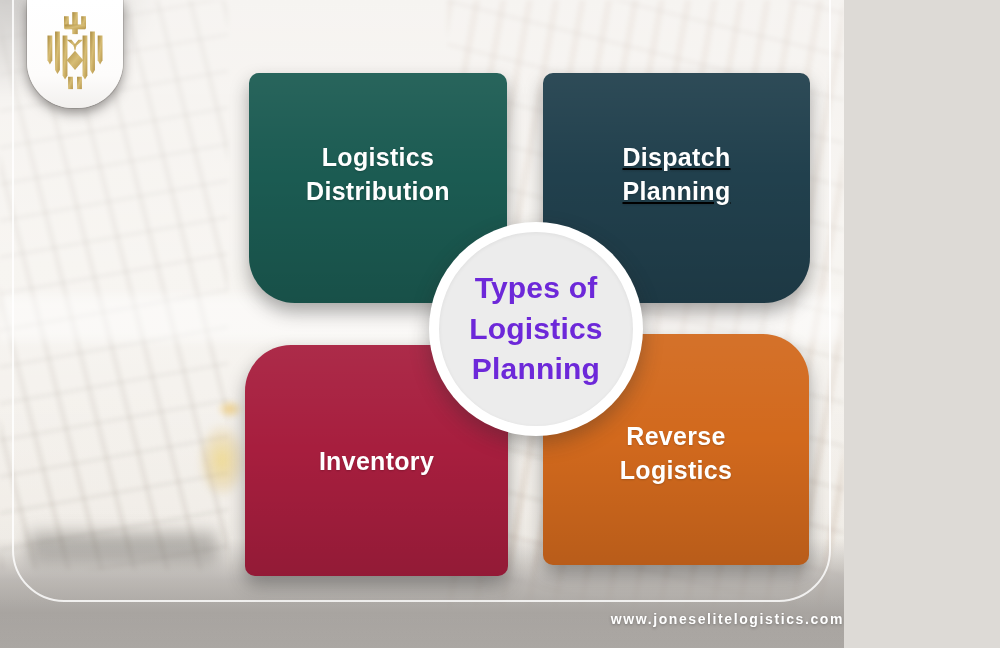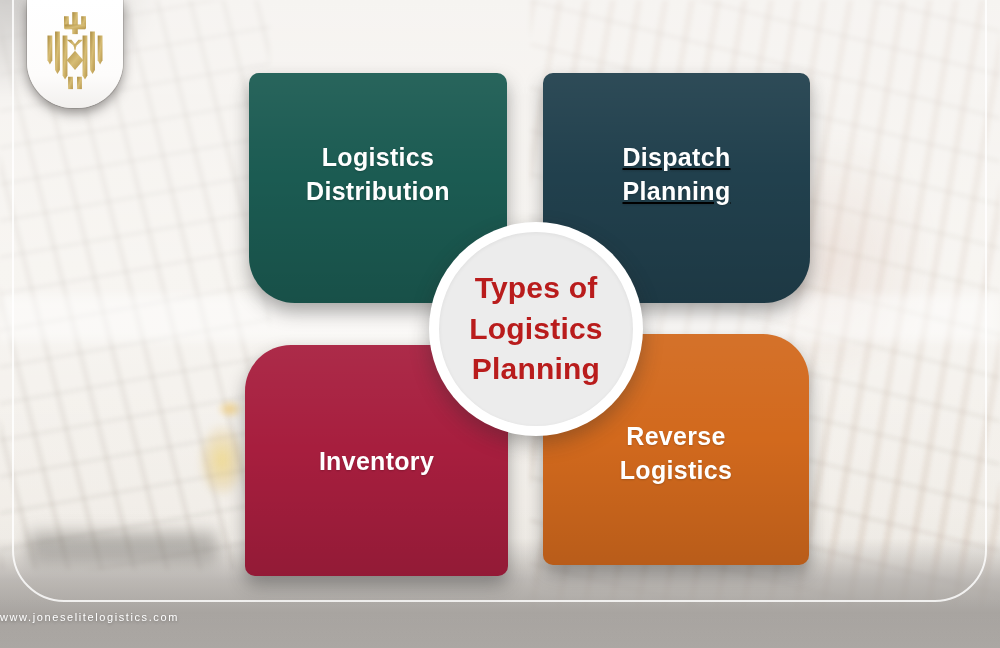--- a/index.html
+++ b/index.html
@@ -1,17 +1,17 @@
 <!DOCTYPE html>
 <html><head>
 <meta charset="utf-8">
 <style>
   html,body{margin:0;padding:0;background:#dddad6;}
   .stage{
-    position:relative;width:1000px;height:648px;overflow:hidden;
+    position:relative;width:844px;height:648px;overflow:hidden;
     font-family:"Liberation Sans", sans-serif;
     background:linear-gradient(180deg,#ece7e1 0%,#f2eee8 40%,#f0ece6 78%,#e8e4df 100%);
   }
   
   .bg-layer{position:absolute;pointer-events:none;}
   .bg-rack-right{
     right:0;top:0;width:47%;height:94%;
     background:
       repeating-linear-gradient(100deg, rgba(148,106,76,0.16) 0 7px, rgba(255,255,255,0) 7px 26px),
       repeating-linear-gradient(14deg, rgba(96,74,58,0.10) 0 4px, rgba(255,255,255,0) 4px 42px);
@@ -107,22 +107,22 @@
     display:flex;align-items:center;justify-content:center;
     box-shadow:inset 0 1px 4px rgba(0,0,0,0.06);
   }
   .center-title{
     text-align:center;font-weight:700;font-size:30px;line-height:1.35;
     letter-spacing:0.2px;
   }
   .center-title span{display:block;}
   
   .footer-url{
-    position:absolute;left:0;right:0;top:611px;text-align:left;
-    color:#ffffff;font-weight:400;font-size:11px;letter-spacing:1.6px;
+    position:absolute;left:0;right:0;top:611px;text-align:right;
+    color:#ffffff;font-weight:700;font-size:14px;letter-spacing:1.6px;
     text-shadow:0 1px 3px rgba(60,58,56,0.45);z-index:5;
   }
 </style>
 </head>
 <body>
 
 <div class="stage">
 
   <div class="bg-layer bg-rack-right"></div>
   <div class="bg-layer bg-rack-left"></div>
@@ -193,21 +193,21 @@
 
   <div class="card card-br" style="background-color: rgb(210, 105, 29);">
     <div class="card-label">
       <span>Reverse</span>
       <span>Logistics</span>
     </div>
   </div>
 
   <div class="circle-outer" style="background-color: rgb(255, 255, 255);">
     <div class="circle-inner" style="background-color: rgb(236, 236, 236);">
-      <div class="center-title" style="color: #b91c1c;">
+      <div class="center-title" style="color: #6d28d9;">
         <span>Types of</span>
         <span>Logistics</span>
         <span>Planning</span>
       </div>
     </div>
   </div>
 
   <div class="footer-url">www.joneselitelogistics.com</div>
 
 </div>

